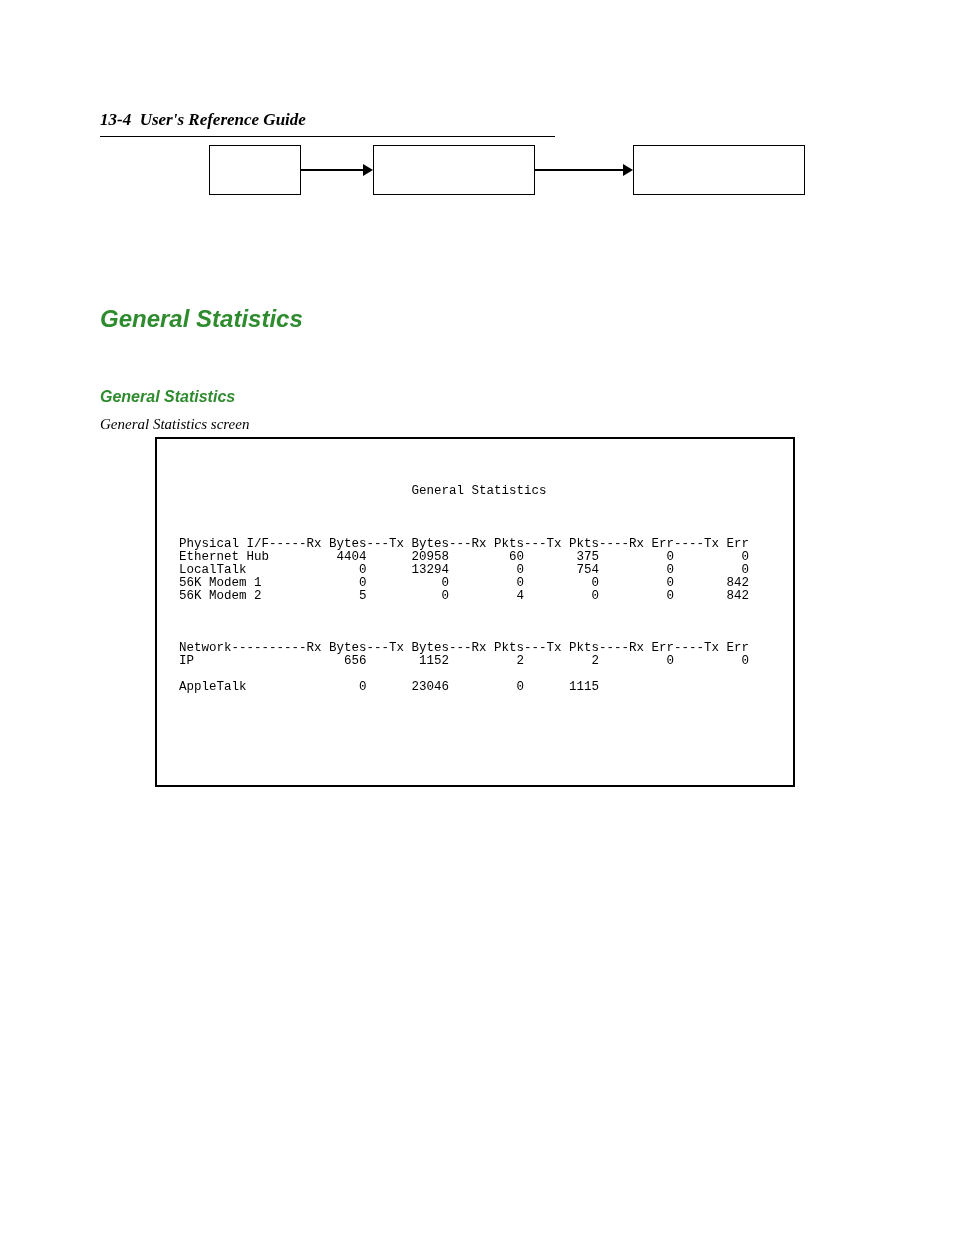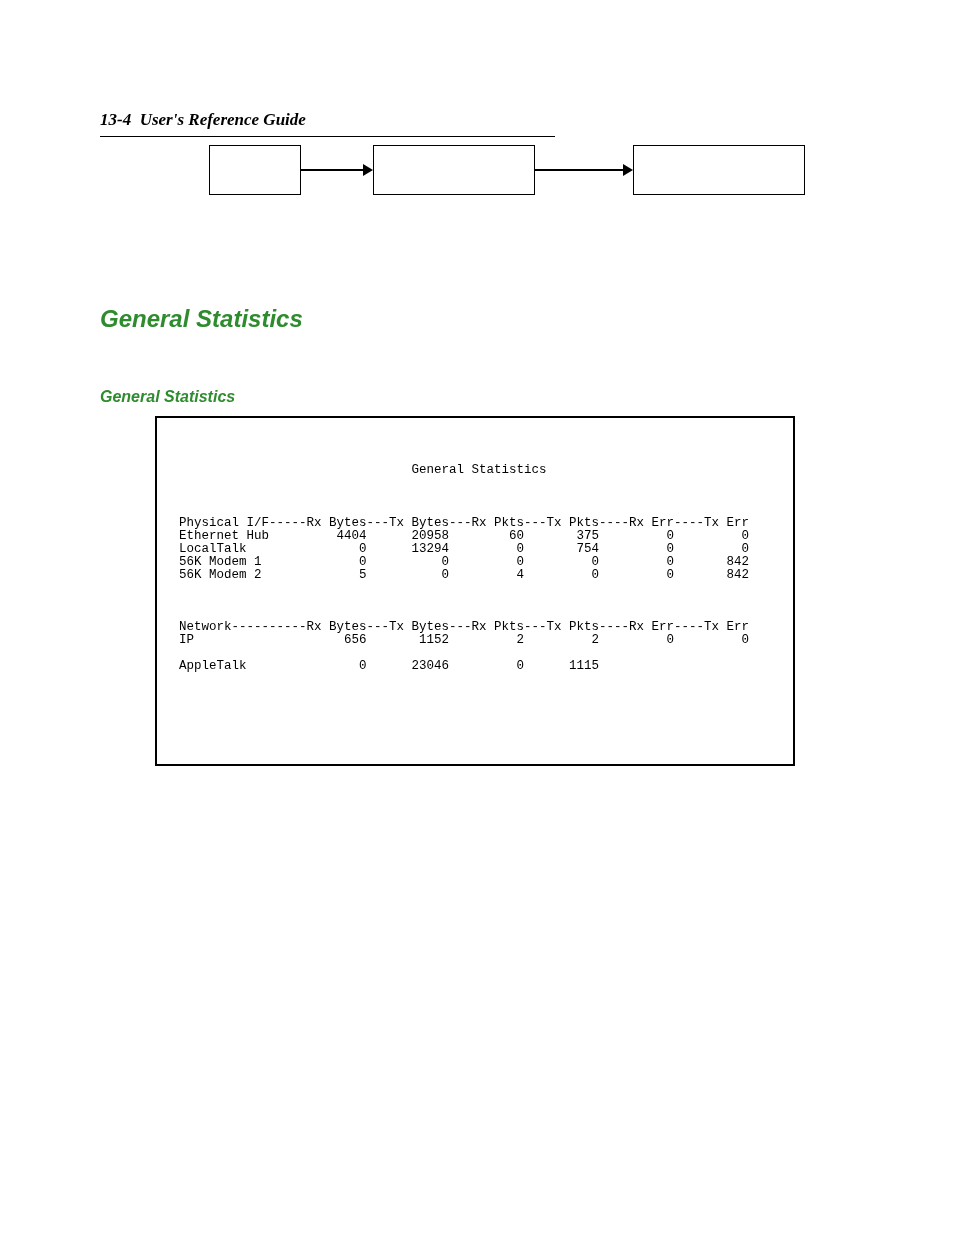--- a/index.html
+++ b/index.html
@@ -132,20 +132,21 @@
         <div class="shaft"></div>
         <div class="head"></div>
       </div>
     <div class="flow-box c"></div>
   </div>
 
   <div class="h2">General Statistics</div>
 
   <div class="h3">General Statistics</div>
 
+  <div class="caption">General Statistics screen</div>
 
   <div class="terminal-wrap">
     <div class="terminal">
       <div class="term-title">General Statistics</div>
       <div id="term-body">Physical I/F-----Rx Bytes---Tx Bytes---Rx Pkts---Tx Pkts----Rx Err----Tx Err
 Ethernet Hub         4404      20958        60       375         0         0
 LocalTalk               0      13294         0       754         0         0
 56K Modem 1             0          0         0         0         0       842
 56K Modem 2             5          0         4         0         0       842
 

